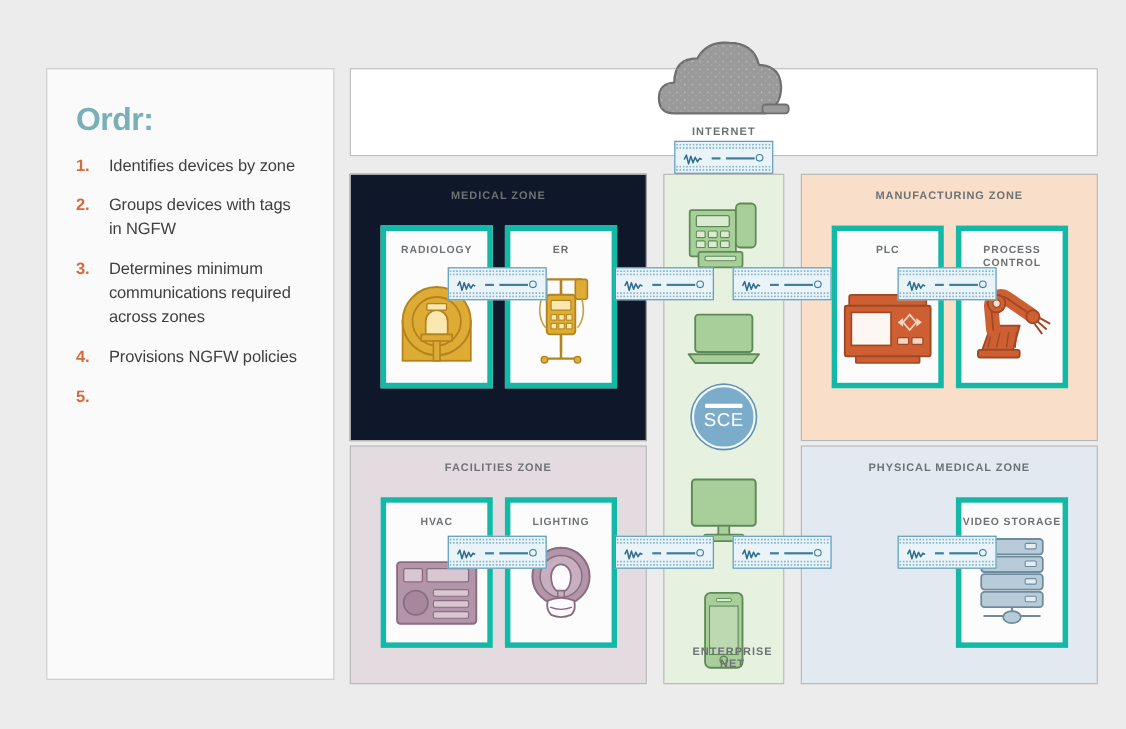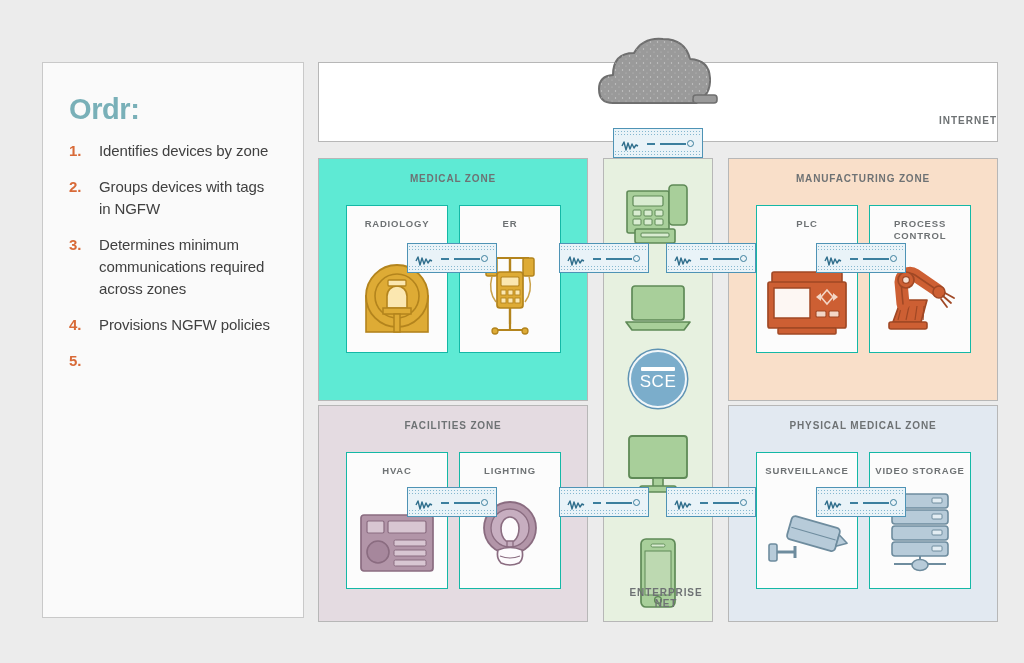--- a/index.html
+++ b/index.html
@@ -38,48 +38,48 @@
   .diagram { position: absolute; left: 318px; top: 62px; width: 680px; height: 560px; }
 
   .panel { position: absolute; border: 1px solid #b7b7b7; }
   .panel-title {
     position: absolute; left: 0; right: 0; top: 14px;
     text-align: center; font-size: 10px; font-weight: bold;
     color: #6e7274; letter-spacing: 0.85px;
   }
 
   .internet-panel { left: 0; top: 0; width: 680px; height: 80px; background: #ffffff; }
-  .zone-med   { left: 0;   top: 96px;  width: 270px; height: 243px; background: #5eead4; }
+  .zone-med   { left: 0;   top: 96px;  width: 270px; height: 243px; background: #0f172a; }
   .zone-mfg   { left: 410px; top: 96px; width: 270px; height: 243px; background: #f9dfc9; }
   .zone-fac   { left: 0;   top: 343px; width: 270px; height: 217px; background: #e4dbe1; }
   .zone-sec   { left: 410px; top: 343px; width: 270px; height: 217px; background: #e2e9f1; }
   .zone-net   { left: 285px; top: 96px; width: 110px; height: 464px; background: #e7f1e0; }
 
   .subpanel {
-    position: absolute; background: #fcfcfc; border: 1px solid #14b8a6; padding-left: 36px;
+    position: absolute; background: #fcfcfc; border: 5px solid #14b8a6; padding-left: 36px;
   }
   .sub-title {
     position: absolute; left: 0; right: 0; top: 12px; text-align: center;
     font-size: 9.5px; font-weight: bold; color: #6e7274; letter-spacing: 0.8px;
     line-height: 12px;
   }
   .icon-wrap {
     position: absolute; left: 0; right: 0; bottom: 14px;
     display: flex; align-items: flex-end; justify-content: center;
   }
 
   
   .sp-a { left: 27px; width: 102px; }
   .sp-b { left: 140px; width: 102px; }
   .sp-top { top: 46px; height: 148px; }
   .sp-bot { top: 46px; height: 137px; }
 
   
   .cloud-label {
-    position: absolute; left: 0; right: 0; top: 52px; text-align: right;
+    position: absolute; left: 0; right: 0; top: 52px; text-align: center;
     font-size: 10px; font-weight: bold; color: #6e7274; letter-spacing: 1px;
   }
   .net-label {
     position: absolute; left: 16px; right: 0; bottom: 12px; text-align: center;
     font-size: 10px; font-weight: bold; color: #6e7274; letter-spacing: 0.9px;
   }
 
   
   .cloud { position: absolute; left: 50%; top: -30px; transform: translateX(-50%); }
 
@@ -346,35 +346,20 @@
             <path d="M24 52 q12 -5 24 0 q2 9 -3 13 q-9 4 -18 0 q-5 -5 -3 -13 Z" fill="#fdfbfd" stroke="#8a6c80" stroke-width="1.7"></path>
             <path d="M26 58 q10 4 20 0" fill="none" stroke="#8a6c80" stroke-width="1.2"></path>
           </svg>
         </div>
       </div>
     </div>
 
     <div class="panel zone-sec">
       <div class="panel-title">PHYSICAL MEDICAL ZONE</div>
 
-      <div class="subpanel sp-a sp-bot">
-        <div class="sub-title">SURVEILLANCE</div>
-        <div class="icon-wrap">
-          <svg width="84" height="66" viewBox="0 0 84 66">
-            <g transform="rotate(16 42 30)">
-              <rect x="22" y="12" width="50" height="24" rx="4" fill="#b7cbd9" stroke="#6e8c9e" stroke-width="1.8"></rect>
-              <path d="M72 18 l10 6 -10 6 Z" fill="#b7cbd9" stroke="#6e8c9e" stroke-width="1.6" stroke-linejoin="round"></path>
-              <line x1="24" y1="24" x2="70" y2="24" stroke="#6e8c9e" stroke-width="1.1"></line>
-            </g>
-            <path d="M30 38 v12" stroke="#6e8c9e" stroke-width="3" fill="none"></path>
-            <path d="M10 44 h20" stroke="#6e8c9e" stroke-width="3" fill="none"></path>
-            <rect x="4" y="36" width="8" height="17" rx="2" fill="#b7cbd9" stroke="#6e8c9e" stroke-width="1.6"></rect>
-          </svg>
-        </div>
-      </div>
 
       <div class="subpanel sp-b sp-bot">
         <div class="sub-title two-line">VIDEO STORAGE</div>
         <div class="icon-wrap">
           <svg width="72" height="82" viewBox="0 0 72 82">
             <g fill="#b7cbd9" stroke="#6e8c9e" stroke-width="1.6">
               <rect x="8" y="2" width="56" height="14" rx="3"></rect>
               <rect x="8" y="18" width="56" height="14" rx="3"></rect>
               <rect x="8" y="34" width="56" height="14" rx="3"></rect>
               <rect x="8" y="50" width="56" height="14" rx="3"></rect>

